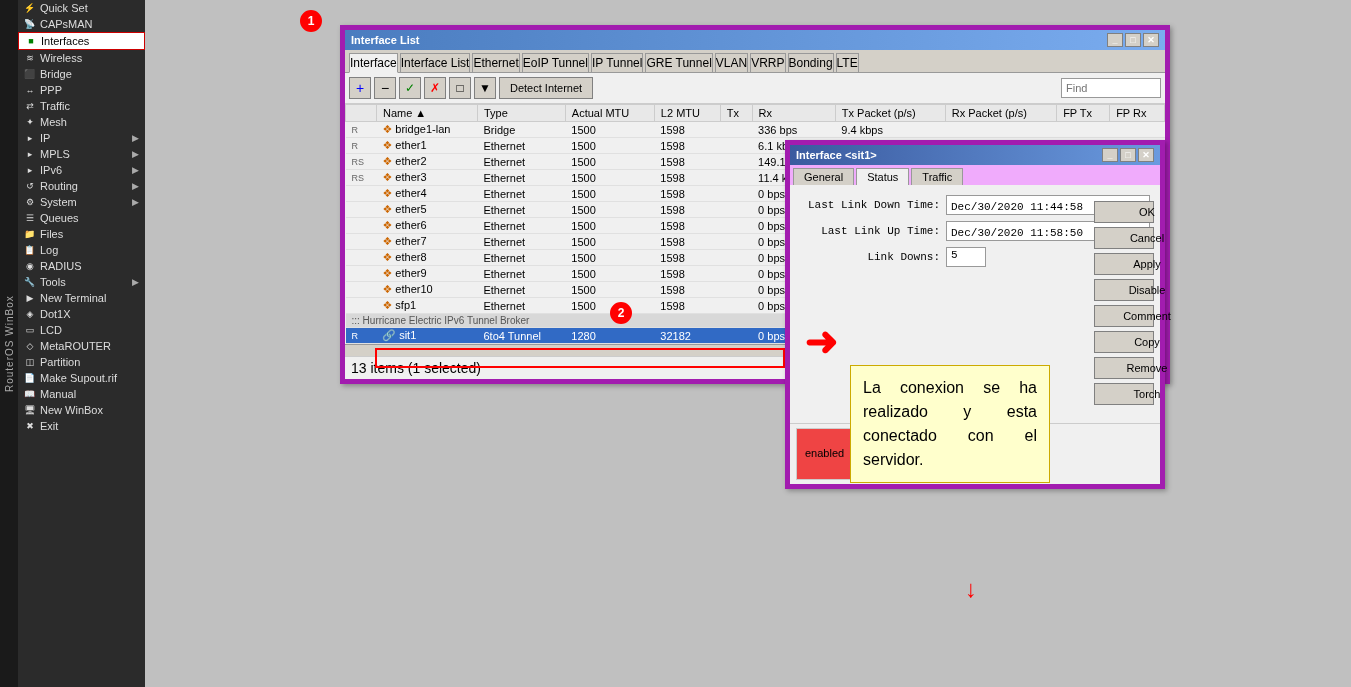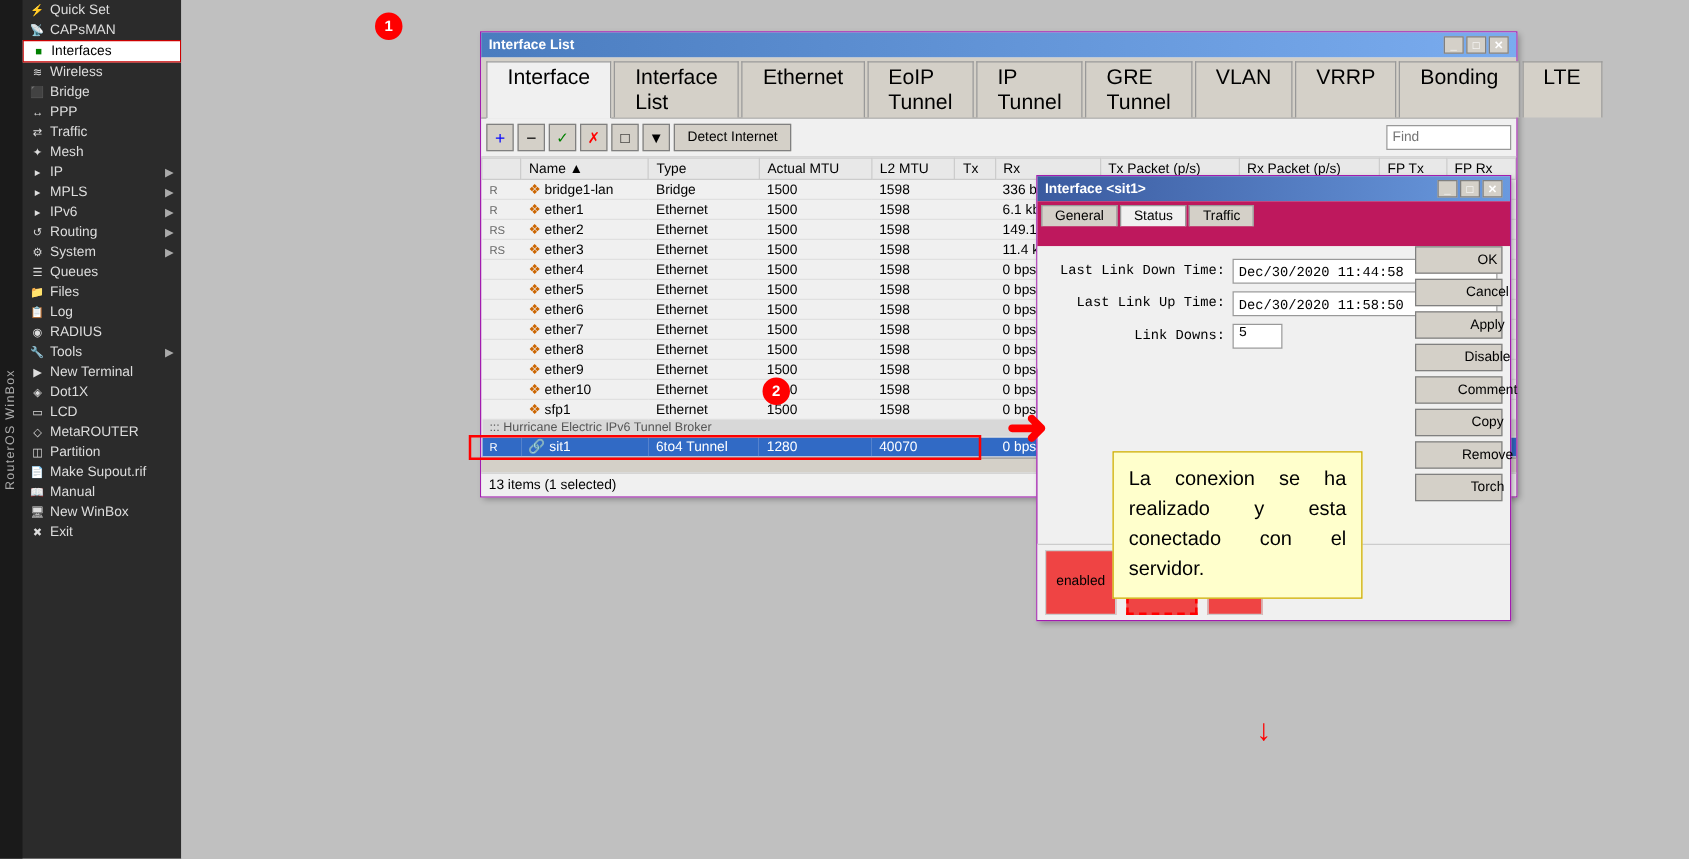--- a/index.html
+++ b/index.html
@@ -77,24 +77,23 @@
     .main-content {
       flex: 1;
       background: #c0c0c0;
       position: relative;
       padding: 10px;
     }
 
     
     .window {
       background: #f0f0f0;
-      border: 1px solid #a21caf;
+      border: 5px solid #a21caf;
       box-shadow: 2px 2px 5px rgba(0,0,0,0.3);
       position: absolute;
-      margin-left: 44px;
     }
     .window-titlebar {
       background: linear-gradient(to right, #4a7cbf, #7aacef);
       color: white;
       padding: 3px 6px;
       font-size: 11px;
       font-weight: bold;
       display: flex;
       align-items: center;
       justify-content: space-between;
@@ -125,26 +124,26 @@
     
     .tabs {
       display: flex;
       background: #d4d0c8;
       border-bottom: 1px solid #999;
       padding-top: 3px;
       padding-left: 4px;
       gap: 2px;
     }
     .tab {
-      padding: 2px 16px;
+      padding: 2px 0;
       background: #d4d0c8;
       border: 1px solid #999;
       border-bottom: none;
       cursor: pointer;
-      font-size: 17px;
+      font-size: 12px;
       color: #000;
     }
     .tab.active {
       background: #f0f0f0;
       border-bottom: 1px solid #f0f0f0;
       margin-bottom: -1px;
       z-index: 1;
     }
 
     
@@ -215,43 +214,43 @@
       color: #555;
       font-size: 10px;
       padding: 1px 6px;
     }
     tr.selected-row {
       background: #316ac5;
       color: white;
     }
     .status-bar {
       padding: 3px 6px;
-      font-size: 11px;
+      font-size: 14px;
       border-top: 1px solid #ccc;
       background: #f0f0f0;
     }
     .scroll-bar-h {
       height: 12px;
       background: #d4d0c8;
       border-top: 1px solid #999;
     }
 
     
     .iface-detail-window {
       top: 140px;
       left: 640px;
       width: 380px;
       z-index: 10;
       background: #f0f0f0;
     }
     .iface-detail-tabs {
       display: flex;
-      padding: 3px 3px 16px;
+      padding: 3px 3px 0;
       gap: 2px;
-      background: #be185d;
+      background: #f0abfc;
     }
     .detail-tab {
       padding: 2px 10px;
       background: #d4d0c8;
       border: 1px solid #999;
       border-bottom: none;
       cursor: pointer;
       font-size: 11px;
     }
     .detail-tab.active {
@@ -295,21 +294,21 @@
     .side-buttons {
       display: flex;
       flex-direction: column;
       gap: 4px;
       padding: 6px;
       position: absolute;
       right: 0;
       top: 30px;
     }
     .side-btn {
-      width: 70px;
+      width: 60px;
       height: 22px;
       background: #d4d0c8;
       border: 1px solid #808080;
       cursor: pointer;
       font-size: 11px;
       display: flex;
       align-items: center;
       justify-content: center;
       padding-left: 46px;
     }
@@ -732,21 +731,21 @@
             <tr class="group-header">
               <td colspan="11">::: Hurricane Electric IPv6 Tunnel Broker</td>
             </tr>
             <tr class="selected-row">
     <td style="font-size:9px;">R</td>
     <td>
       <span style="margin-right:3px;">🔗</span>sit1
     </td>
     <td>6to4 Tunnel</td>
     <td>1280</td>
-    <td>40070</td>
+    <td>32182</td>
     <td></td>
     <td>0 bps</td>
     <td>0 bps</td>
     <td></td>
     <td></td>
     <td></td>
   </tr>
           </tbody>
       </table>
     </div>

